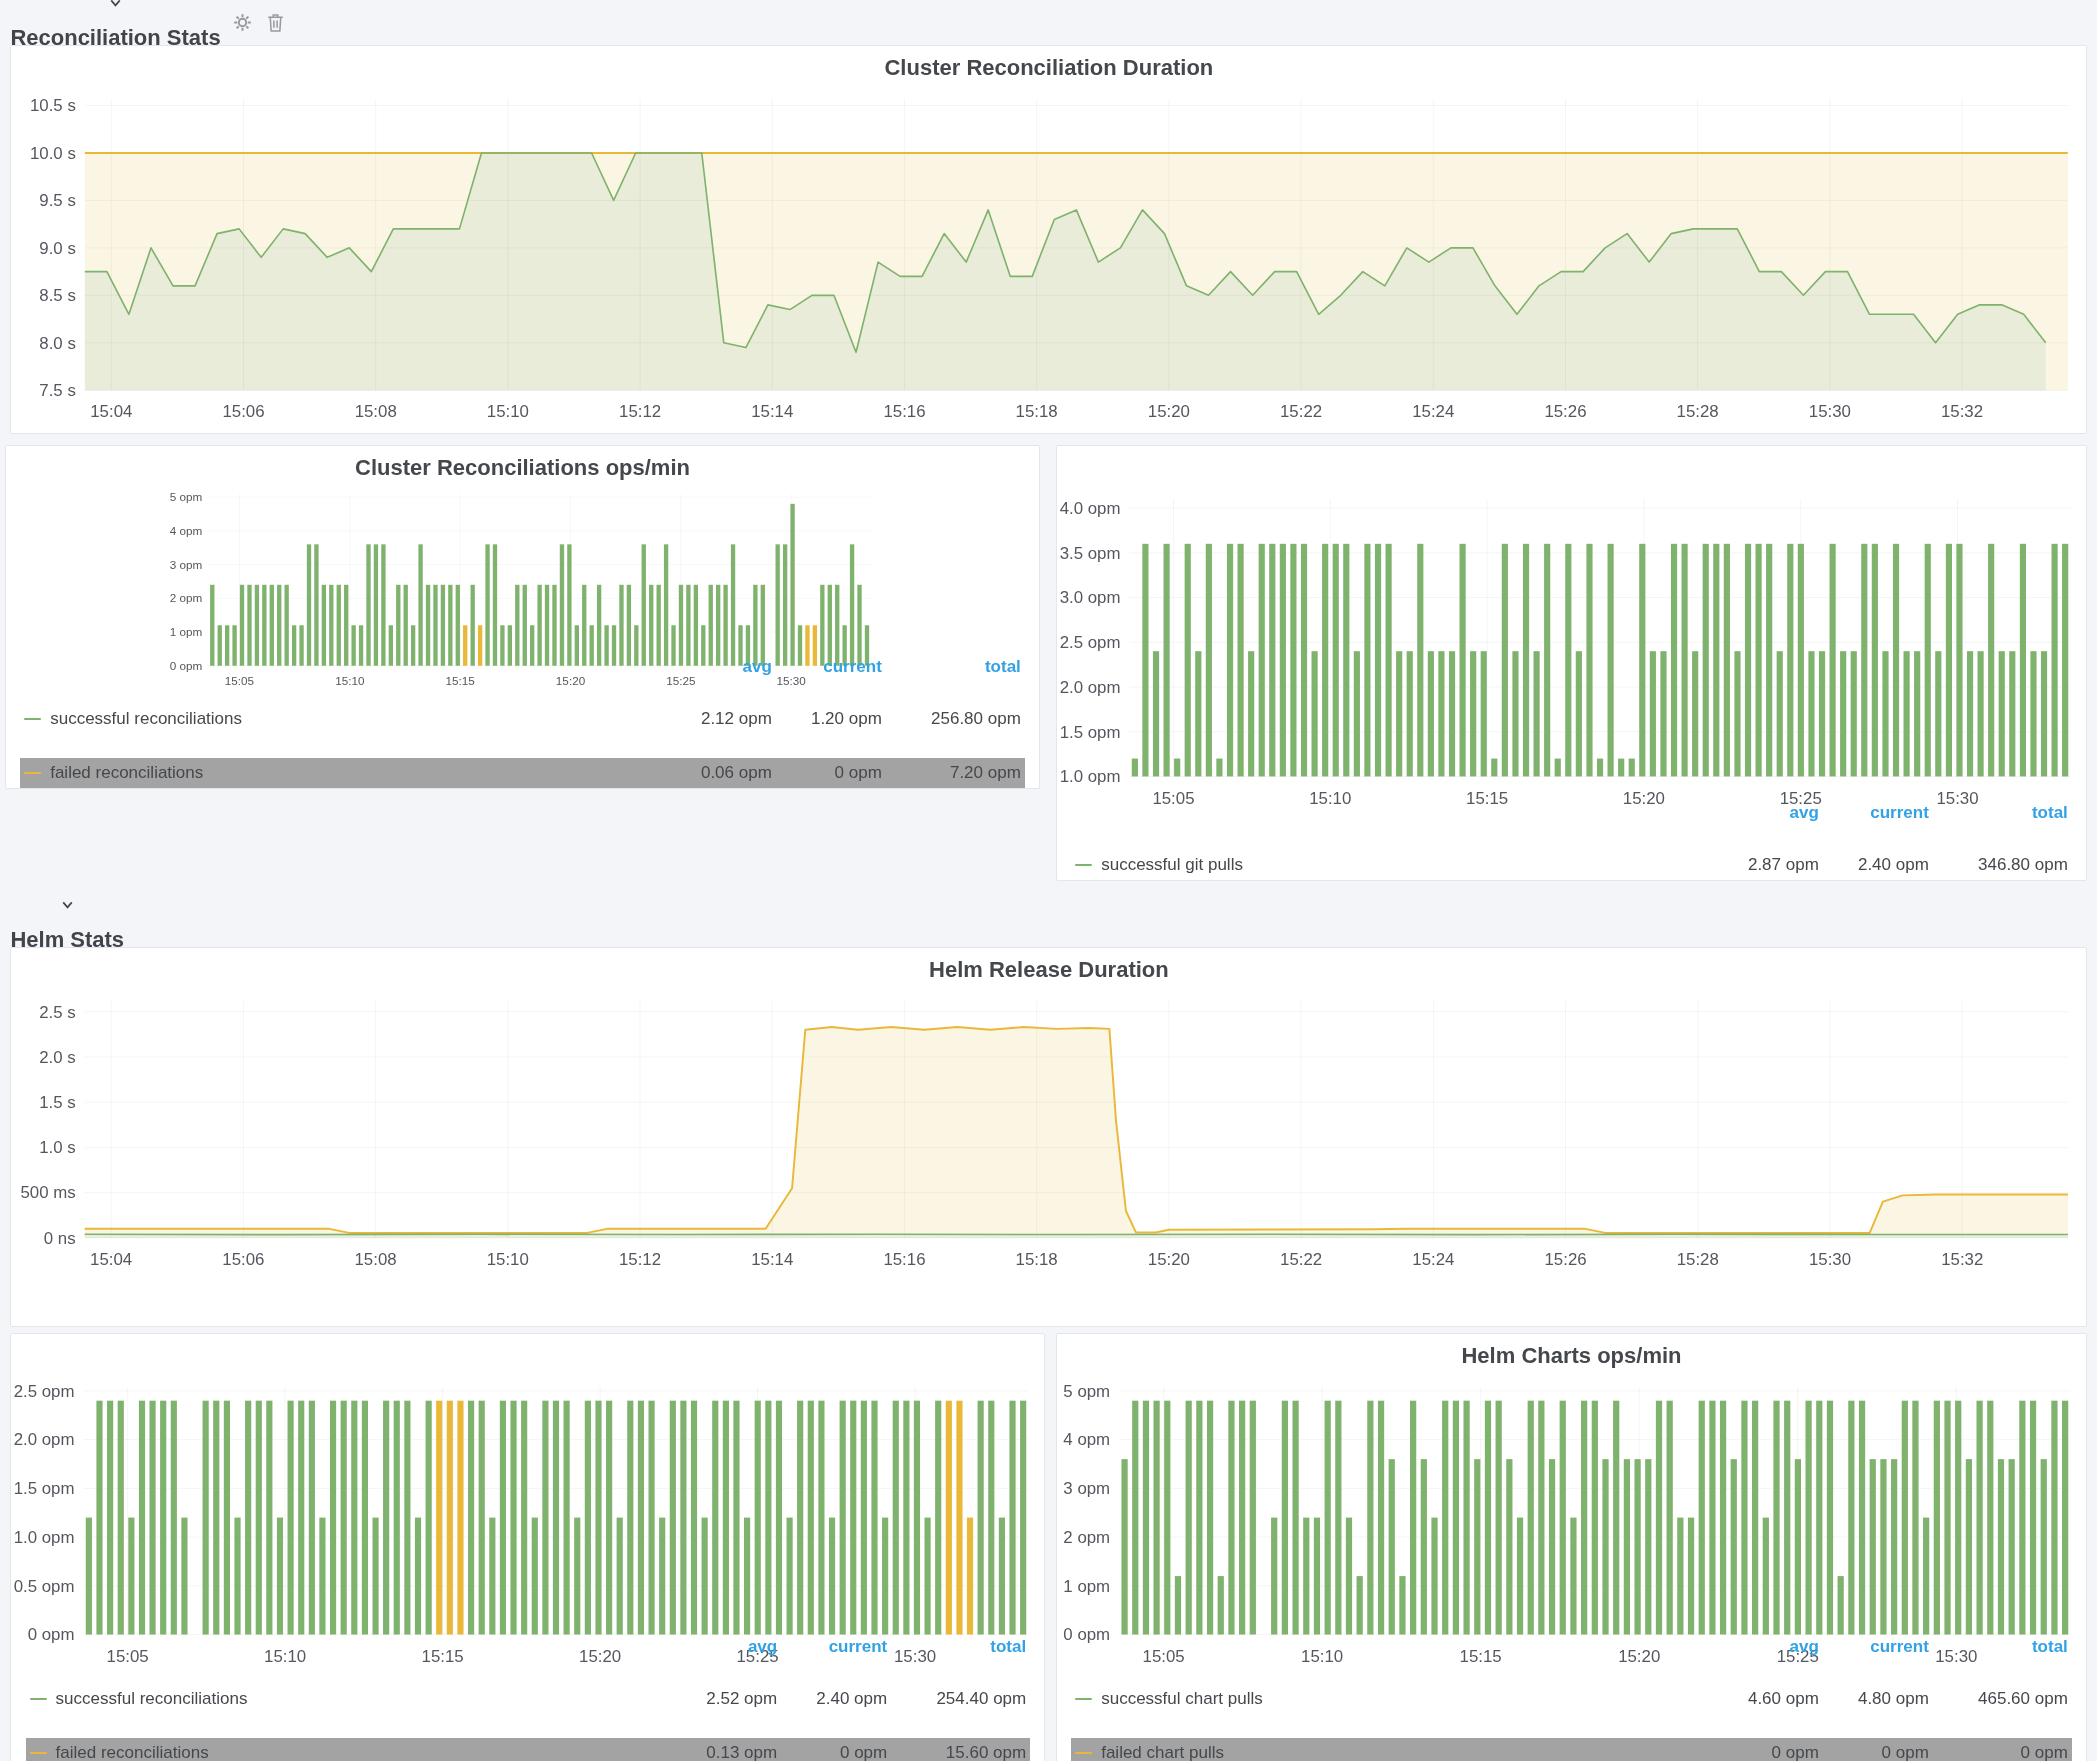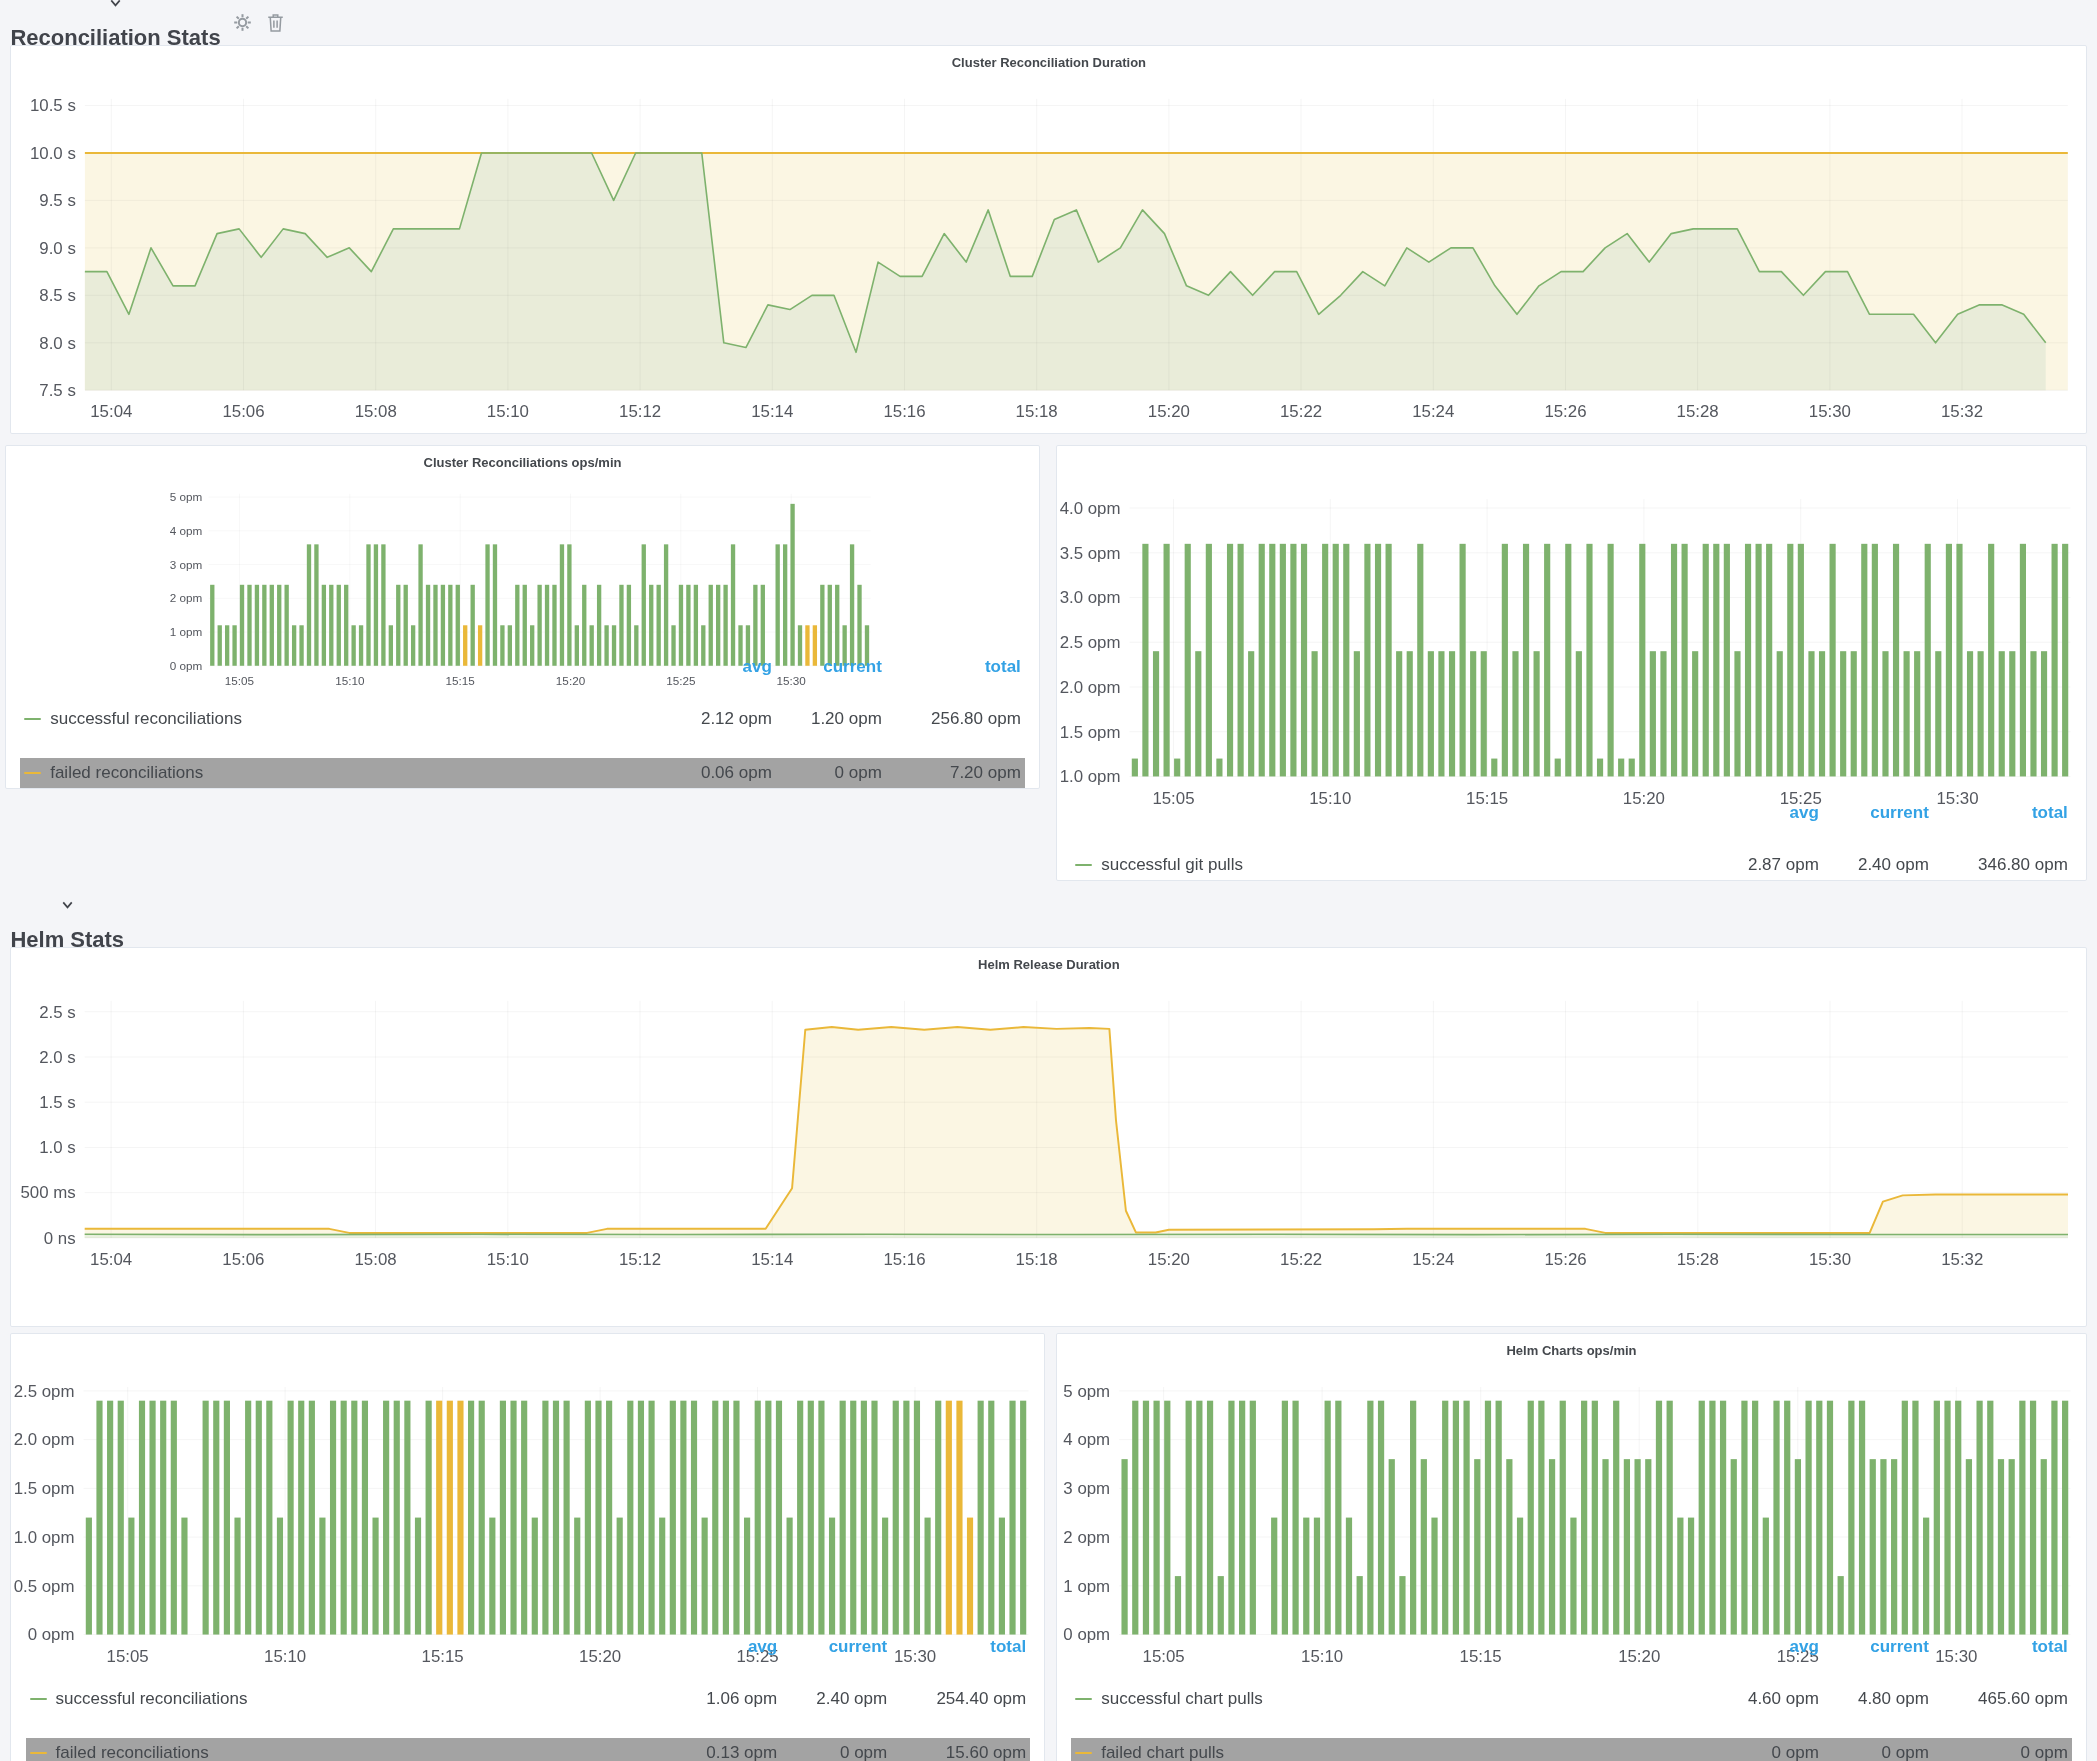--- a/index.html
+++ b/index.html
@@ -3,21 +3,21 @@
 <meta charset="utf-8">
 <style>
   html,body{margin:0;padding:0;}
   body{background:#f4f5f8;font-family:"Liberation Sans",sans-serif;}
   #root{position:relative;width:2097px;height:1761px;overflow:hidden;background:#f4f5f8;}
   .row-header{position:absolute;display:flex;align-items:center;gap:11.7px;height:34px;}
   .row-title{font-size:22px;font-weight:bold;color:#41444b;display:flex;align-items:center;gap:14px;cursor:pointer;flex-direction:column;}
   .chev{width:17px;height:17px;}
   .hicon{width:21px;height:21px;opacity:.75;cursor:pointer;}
   .panel{position:absolute;background:#ffffff;border:0.6px solid #e2e7ee;border-radius:1.9px;box-sizing:border-box;}
-  .ptitle{position:absolute;top:9px;left:0;right:0;text-align:center;font-size:13px;font-weight:600;color:#44484d;cursor:pointer;}
+  .ptitle{position:absolute;top:9px;left:0;right:0;text-align:center;font-size:22px;font-weight:600;color:#44484d;cursor:pointer;}
   .chart-area{position:absolute;left:0;right:0;}
   .chart-area svg{width:100%;height:100%;display:block;}
   .tick{font-family:"Liberation Sans",sans-serif;font-size:26px;fill:#54575e;}
   .legend{position:absolute;left:14.3px;right:14.3px;bottom:0;font-size:17px;color:#44484d;}
   .lrow{display:flex;align-items:center;height:30px;padding:0 3.9px;margin-top:24px;}
   .lrow.header{height:26px;font-weight:600;color:#33a2e5;}
   .lrow.striped{background:#a3a3a3;}
   .dash{width:17px;height:2.6px;border-radius:1.3px;margin-right:9px;flex:0 0 auto;}
   .llabel{flex:1 1 auto;cursor:pointer;}
   .lstat{flex:0 0 110px;text-align:right;}
@@ -581,21 +581,21 @@
       <div class="lrow header">
         <span class="dash" style="visibility:hidden"></span>
           <span class="llabel"></span>
         <span class="lstat">avg</span>
         <span class="lstat">current</span>
         <span class="lstat total">total</span>
       </div>
       <div class="lrow">
         <span class="dash" style="background: rgb(126, 178, 109);"></span>
         <span class="llabel">successful reconciliations</span>
-        <span class="lstat">1.06 opm</span>
+        <span class="lstat">2.52 opm</span>
         <span class="lstat">2.40 opm</span>
         <span class="lstat total">254.40 opm</span>
       </div>
       <div class="lrow striped">
         <span class="dash" style="background: rgb(234, 184, 57);"></span>
         <span class="llabel">failed reconciliations</span>
         <span class="lstat">0.13 opm</span>
         <span class="lstat">0 opm</span>
         <span class="lstat total">15.60 opm</span>
       </div>

